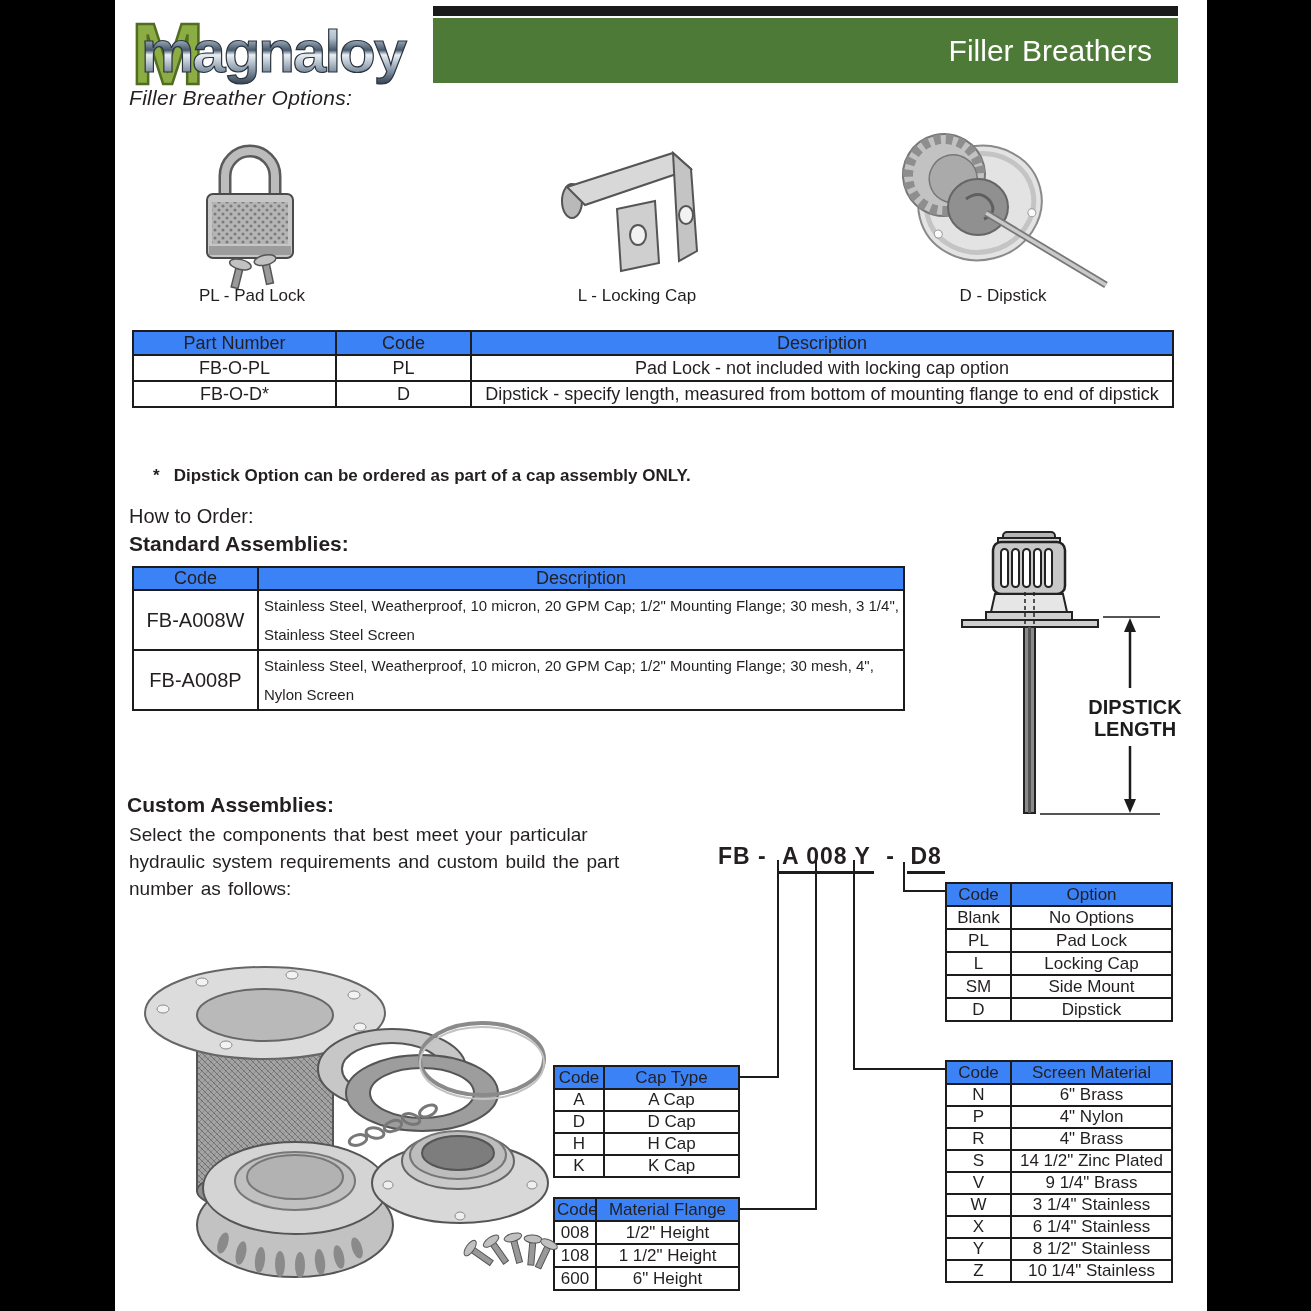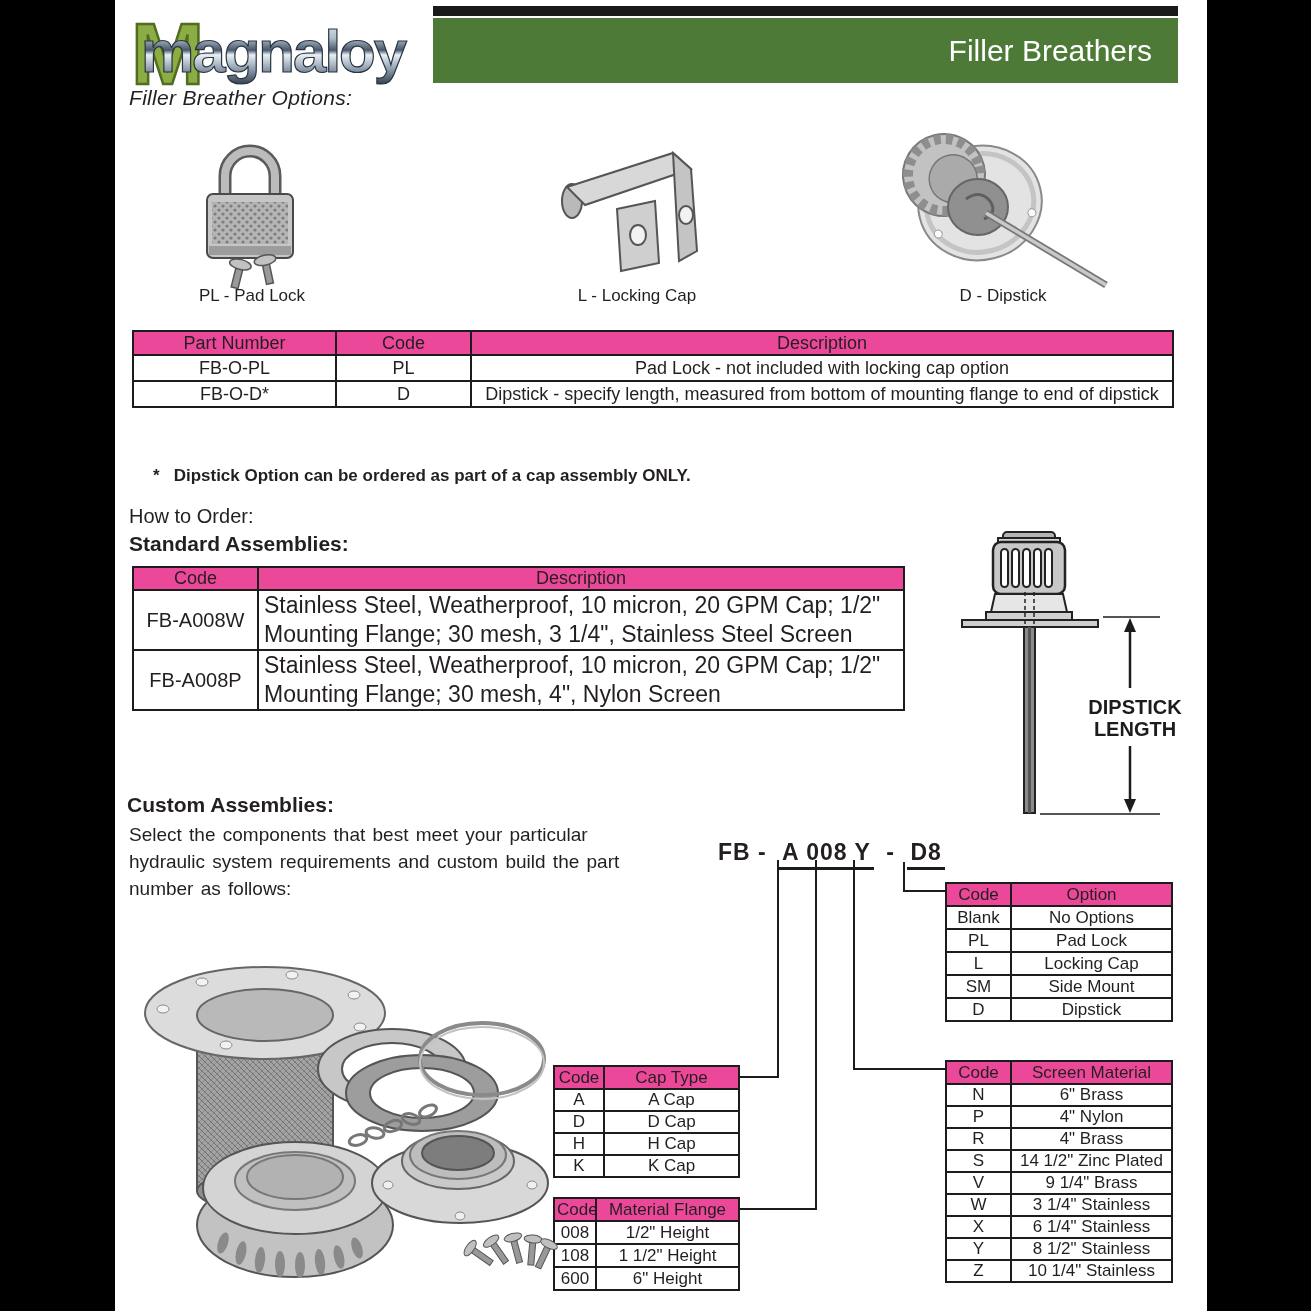--- a/index.html
+++ b/index.html
@@ -16,43 +16,43 @@
   .green-banner{left:318px;top:18px;width:745px;height:65px;background:#4d7a37;
     color:#fff;font-size:30px;text-align:right;line-height:65px;padding-right:26px;box-sizing:border-box;}
   .page-title{left:14px;top:86px;font-size:21px;font-style:italic;font-weight:500;letter-spacing:.3px;}
 
   
   .fig-label{font-weight:normal;font-size:17px;text-align:center;width:170px;top:286px;}
 
   
   table{border-collapse:collapse;position:absolute;table-layout:fixed;background:#fff;}
   td,th{border:2px solid #1c1c1c;text-align:center;padding:0 2px;overflow:hidden;font-weight:normal;}
-  th{background:#ec4899;}
+  th{background:#3b82f6;}
 
   .t-options{left:17px;top:330px;width:1042px;font-size:18px;}
   .t-options th{height:22px;font-size:18px;}
   .t-options td{height:24px;}
 
   .footnote{left:38px;top:466px;font-size:17px;font-weight:bold;display:flex;gap:14px;}
   .how-to-order{left:14px;top:505px;font-size:20px;}
   .sa-title{left:14px;top:532px;font-size:21px;font-weight:bold;}
 
   .t-standard{left:17px;top:566px;width:773px;}
   .t-standard th{height:21px;font-size:18px;}
   .t-standard td{height:57px;}
   .t-standard td.code{font-size:20px;font-weight:normal;border-radius:7px;}
-  .t-standard td.desc{text-align:left;font-size:23px;line-height:29px;padding-left:5px;}
+  .t-standard td.desc{text-align:left;font-size:15px;line-height:29px;padding-left:5px;}
 
   .ca-title{left:12px;top:793px;font-size:21px;font-weight:bold;}
   .ca-desc{left:14px;top:821px;width:505px;font-size:19px;line-height:27px;word-spacing:2px;}
 
   .part-number{left:603px;top:827px;font-size:23px;font-weight:bold;letter-spacing:1px;white-space:nowrap;}
-  .part-number span{display:inline-block;margin-top:12px;}
+  .part-number span{display:inline-block;}
   .part-number .u{border-bottom:3px solid #1c1c1c;padding:0 3px 1px 3px;}
-  .part-number .gap{margin:0 5px;}
+  .part-number .gap{margin:16px 5px;}
 
   .cline{background:#1c1c1c;}
 
   .t-small th{height:21px;font-size:17px;}
   .t-small td{height:21px;font-size:17px;}
   .t-optioncodes{left:830px;top:882px;width:228px;}
   .t-screen{left:830px;top:1060px;width:228px;}
   .t-screen td{height:20px;}
   .t-captype{left:438px;top:1065px;width:187px;}
   .t-captype td{height:16px;}

